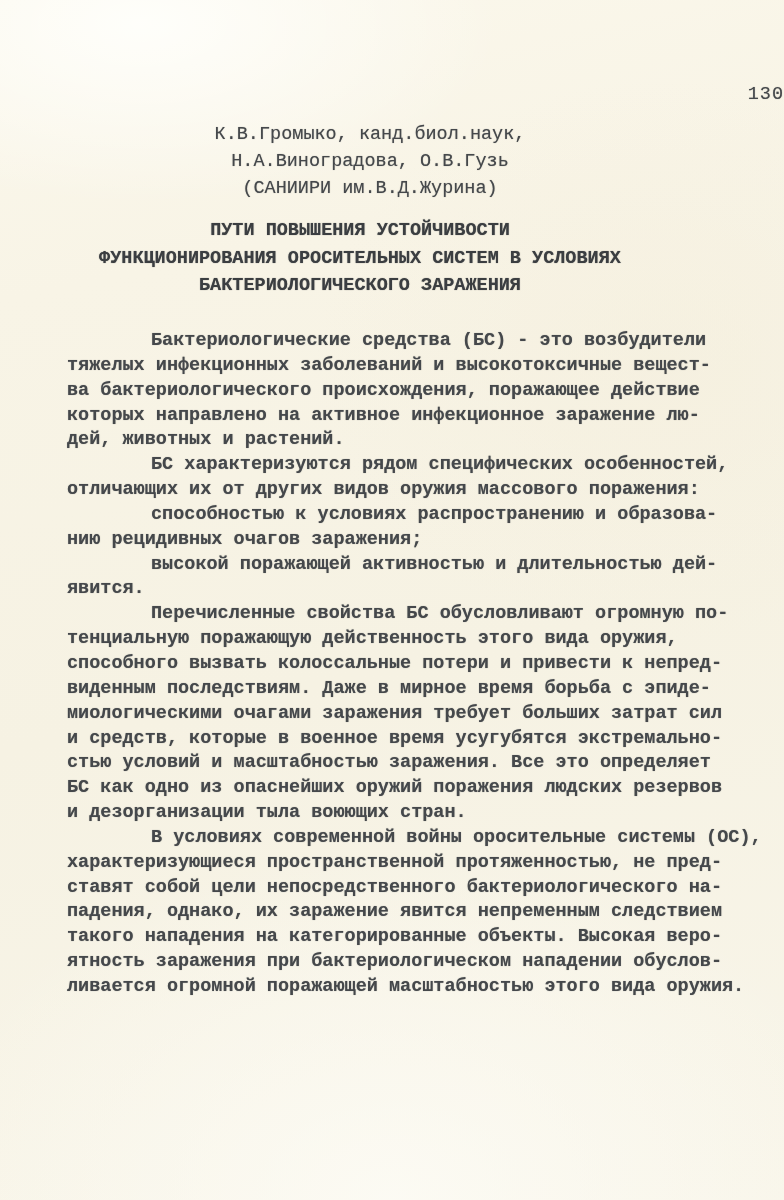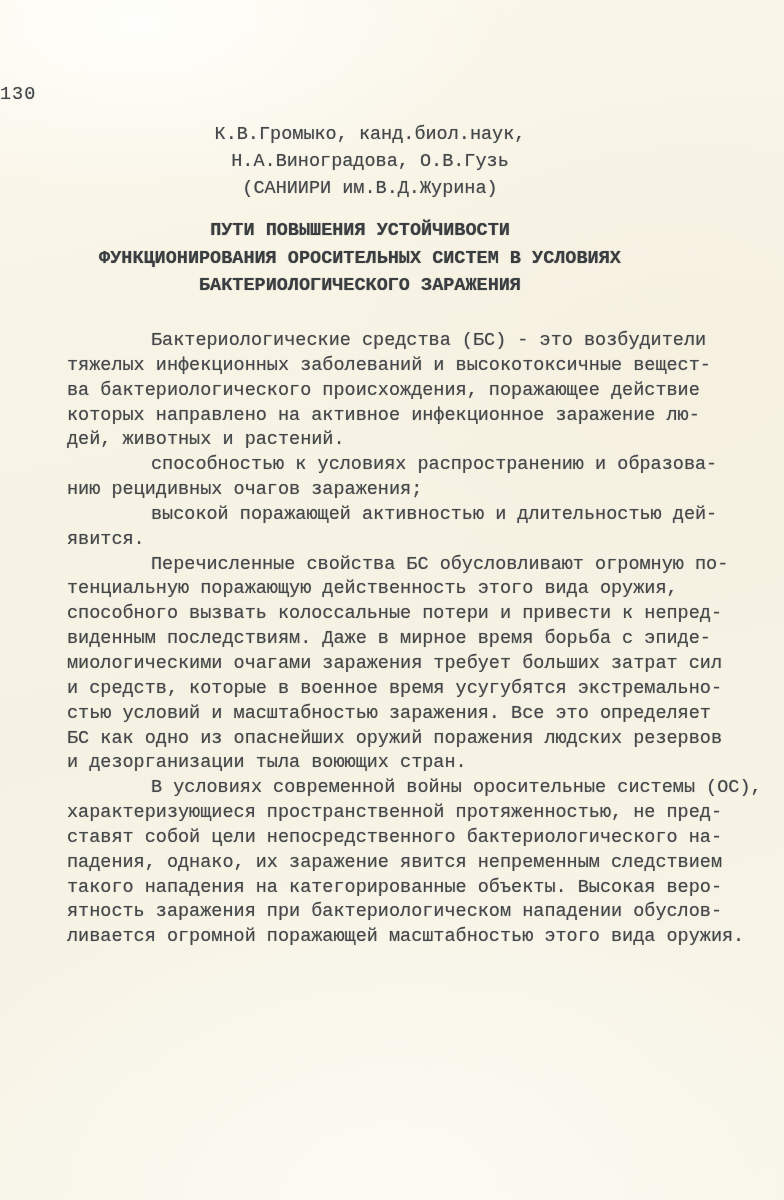--- a/index.html
+++ b/index.html
@@ -23,21 +23,21 @@
     height: 1200px;
     color: #45484b;
     font-size: 18.5px;
     text-shadow: 0 0 1px rgba(69,72,75,0.55);
   }
   .page-number {
     position: absolute;
     top: 84px;
     left: 0;
     width: 784px;
-    text-align: left;
+    text-align: right;
     letter-spacing: 1px;
   }
   .authors {
     position: absolute;
     top: 121px;
     left: 0;
     width: 784px;
     text-align: center;
     line-height: 27.2px;
     transform: translateX(-22px);
@@ -53,20 +53,21 @@
     font-weight: bold;
     color: #3b3e41;
     text-shadow: 0 0 1px rgba(59,62,65,0.7);
   }
   .body-text {
     position: absolute;
     top: 329px;
     left: 67px;
     width: 690px;
     line-height: 24.85px;
+    font-weight: bold;
   }
   .bpara {
     margin: 0;
     text-indent: 84px;
     white-space: nowrap;
   }
   .hline, .bline { display: inline; }
 </style>
 </head>
 <body>
@@ -82,19 +83,20 @@
   </div>
 
   <div class="title">
     <div style="display:block;">ПУТИ ПОВЫШЕНИЯ УСТОЙЧИВОСТИ</div>
     <div style="display:block;">ФУНКЦИОНИРОВАНИЯ ОРОСИТЕЛЬНЫХ СИСТЕМ В УСЛОВИЯХ</div>
     <div style="display:block;">БАКТЕРИОЛОГИЧЕСКОГО ЗАРАЖЕНИЯ</div>
   </div>
 
   <div class="body-text">
       <p class="bpara"><span class="bline">Бактериологические средства (БС) - это возбудители</span><br><span class="bline">тяжелых инфекционных заболеваний и высокотоксичные вещест-</span><br><span class="bline">ва бактериологического происхождения, поражающее действие</span><br><span class="bline">которых направлено на активное инфекционное заражение лю-</span><br><span class="bline">дей, животных и растений.</span></p>
+      <p class="bpara"><span class="bline">БС характеризуются рядом специфических особенностей,</span><br><span class="bline">отличающих их от других видов оружия массового поражения:</span></p>
       <p class="bpara"><span class="bline">способностью к условиях распространению и образова-</span><br><span class="bline">нию рецидивных очагов заражения;</span></p>
       <p class="bpara"><span class="bline">высокой поражающей активностью и длительностью дей-</span><br><span class="bline">явится.</span></p>
       <p class="bpara"><span class="bline">Перечисленные свойства БС обусловливают огромную по-</span><br><span class="bline">тенциальную поражающую действенность этого вида оружия,</span><br><span class="bline">способного вызвать колоссальные потери и привести к непред-</span><br><span class="bline">виденным последствиям. Даже в мирное время борьба с эпиде-</span><br><span class="bline">миологическими очагами заражения требует больших затрат сил</span><br><span class="bline">и средств, которые в военное время усугубятся экстремально-</span><br><span class="bline">стью условий и масштабностью заражения. Все это определяет</span><br><span class="bline">БС как одно из опаснейших оружий поражения людских резервов</span><br><span class="bline">и дезорганизации тыла воюющих стран.</span></p>
       <p class="bpara"><span class="bline">В условиях современной войны оросительные системы (ОС),</span><br><span class="bline">характеризующиеся пространственной протяженностью, не пред-</span><br><span class="bline">ставят собой цели непосредственного бактериологического на-</span><br><span class="bline">падения, однако, их заражение явится непременным следствием</span><br><span class="bline">такого нападения на категорированные объекты. Высокая веро-</span><br><span class="bline">ятность заражения при бактериологическом нападении обуслов-</span><br><span class="bline">ливается огромной поражающей масштабностью этого вида оружия.</span></p>
     </div>
 
 </div>
 
 </body></html>

